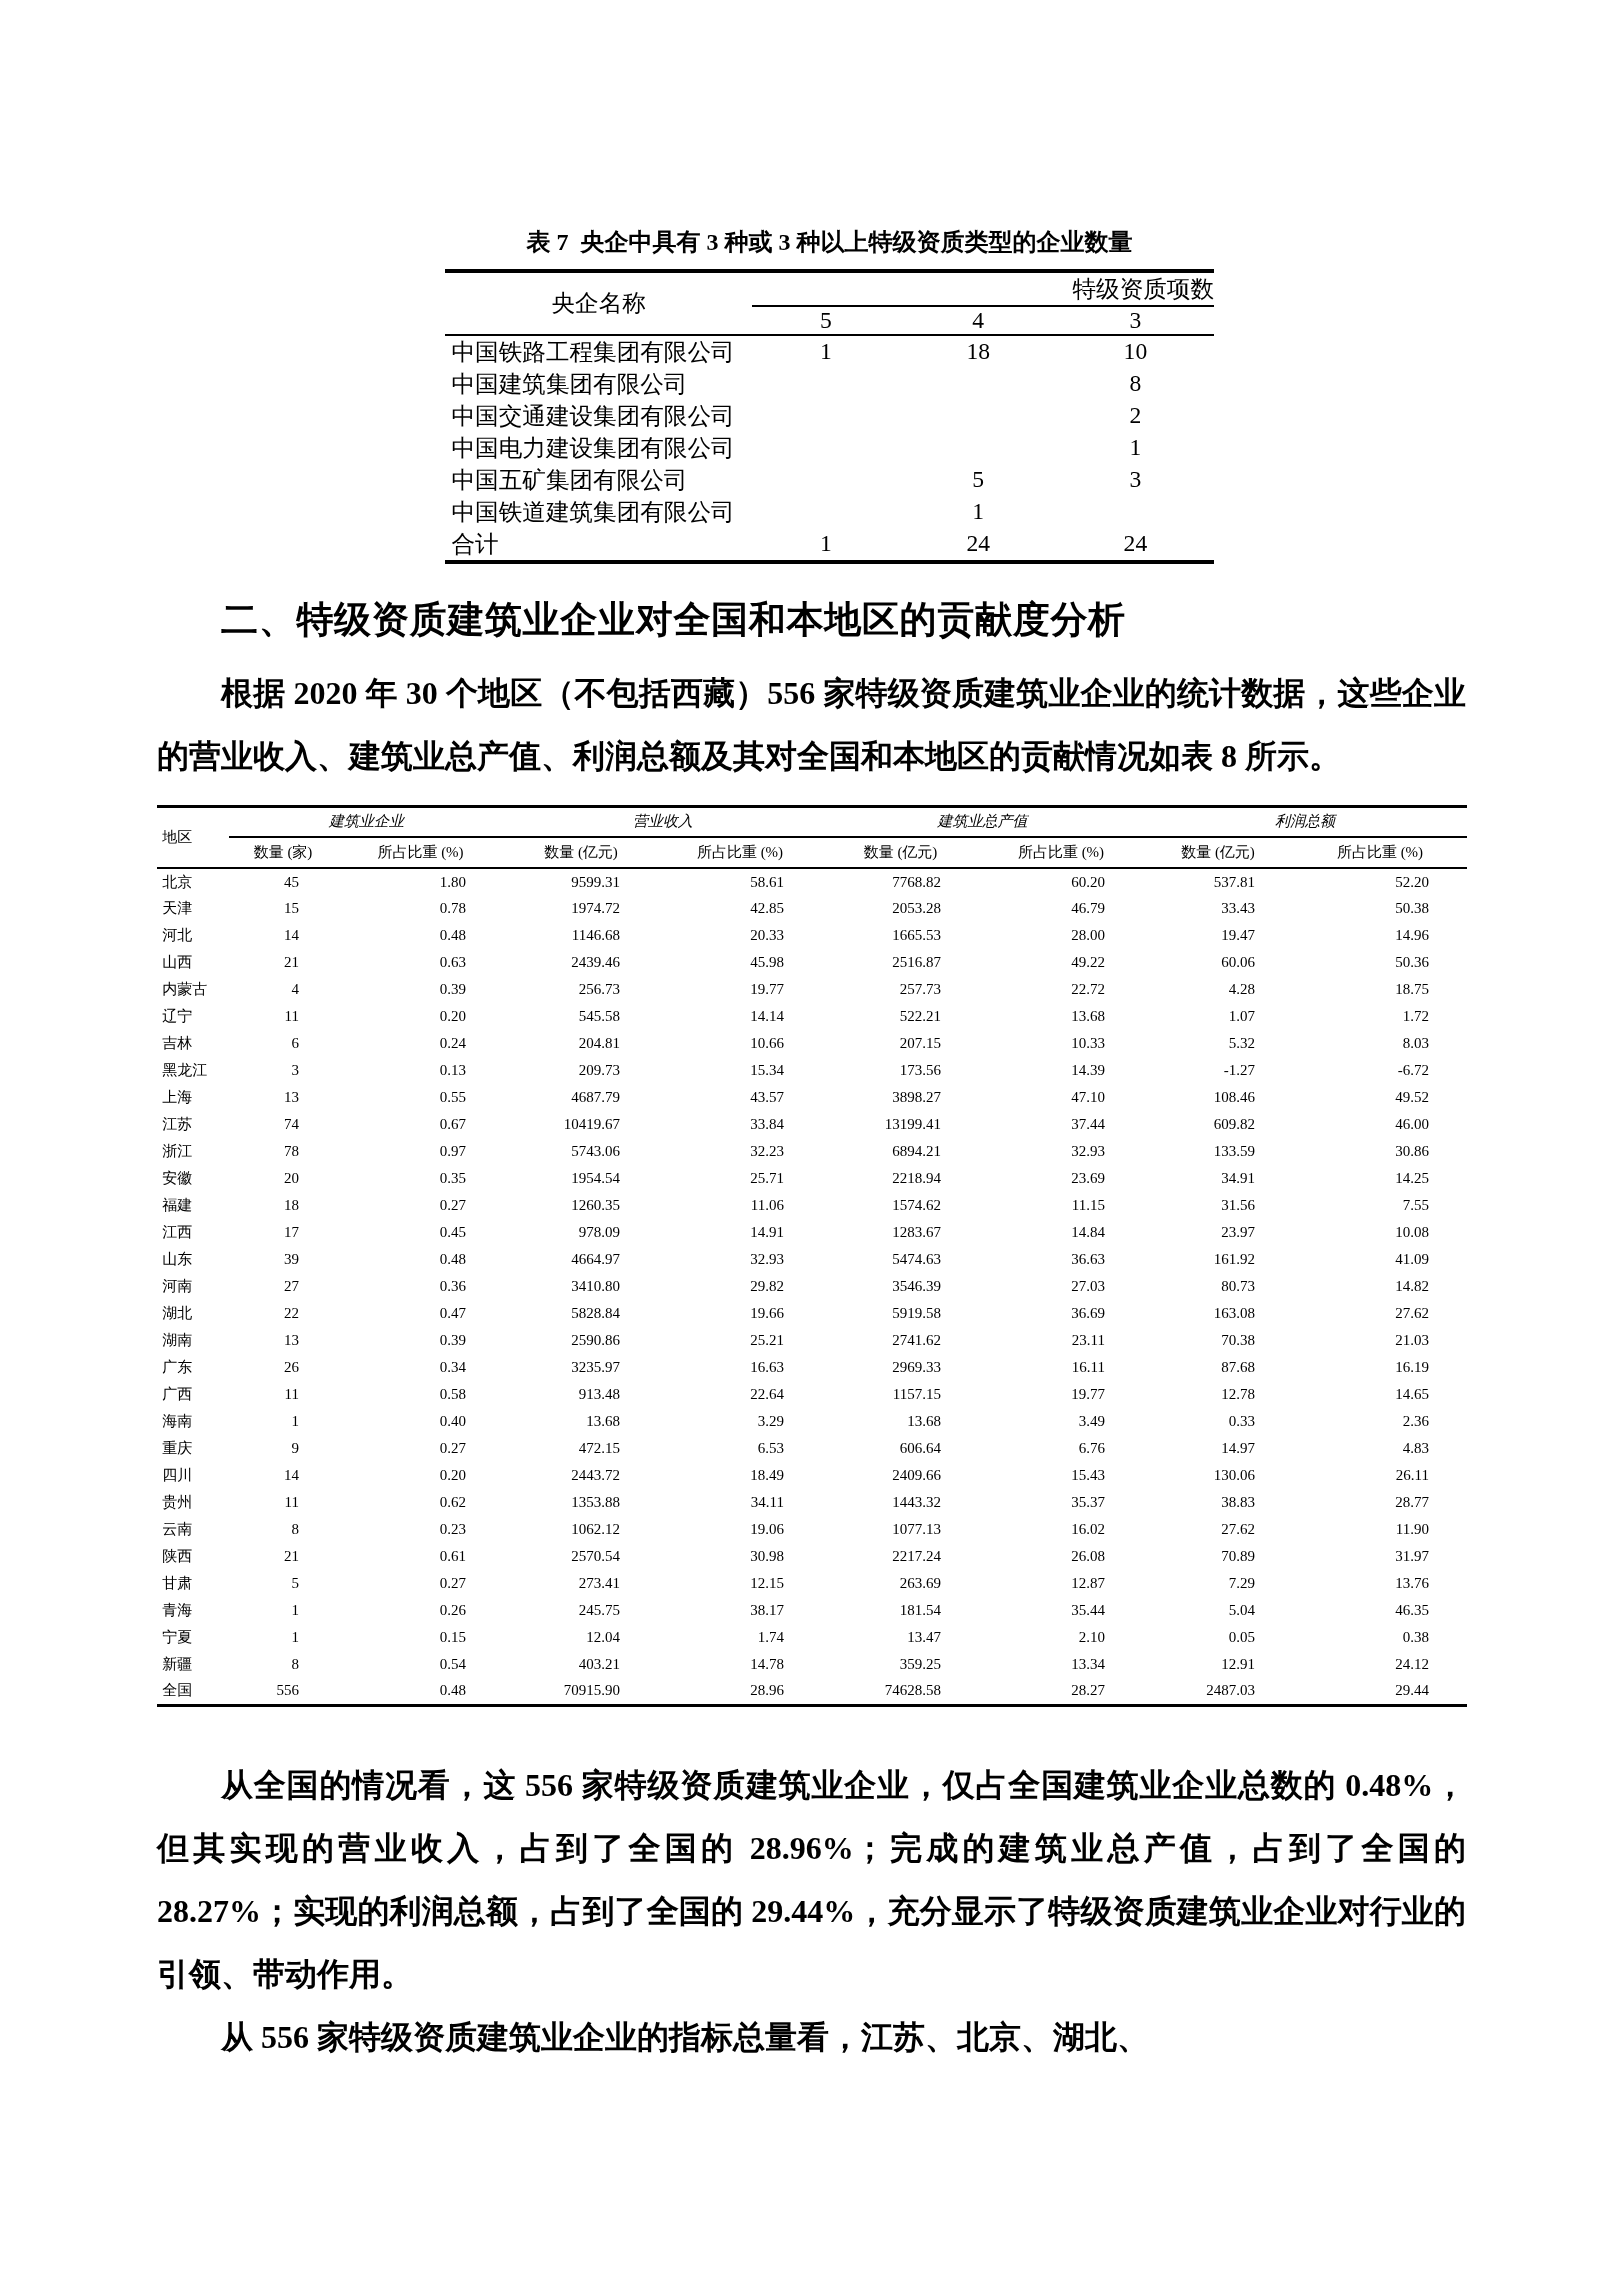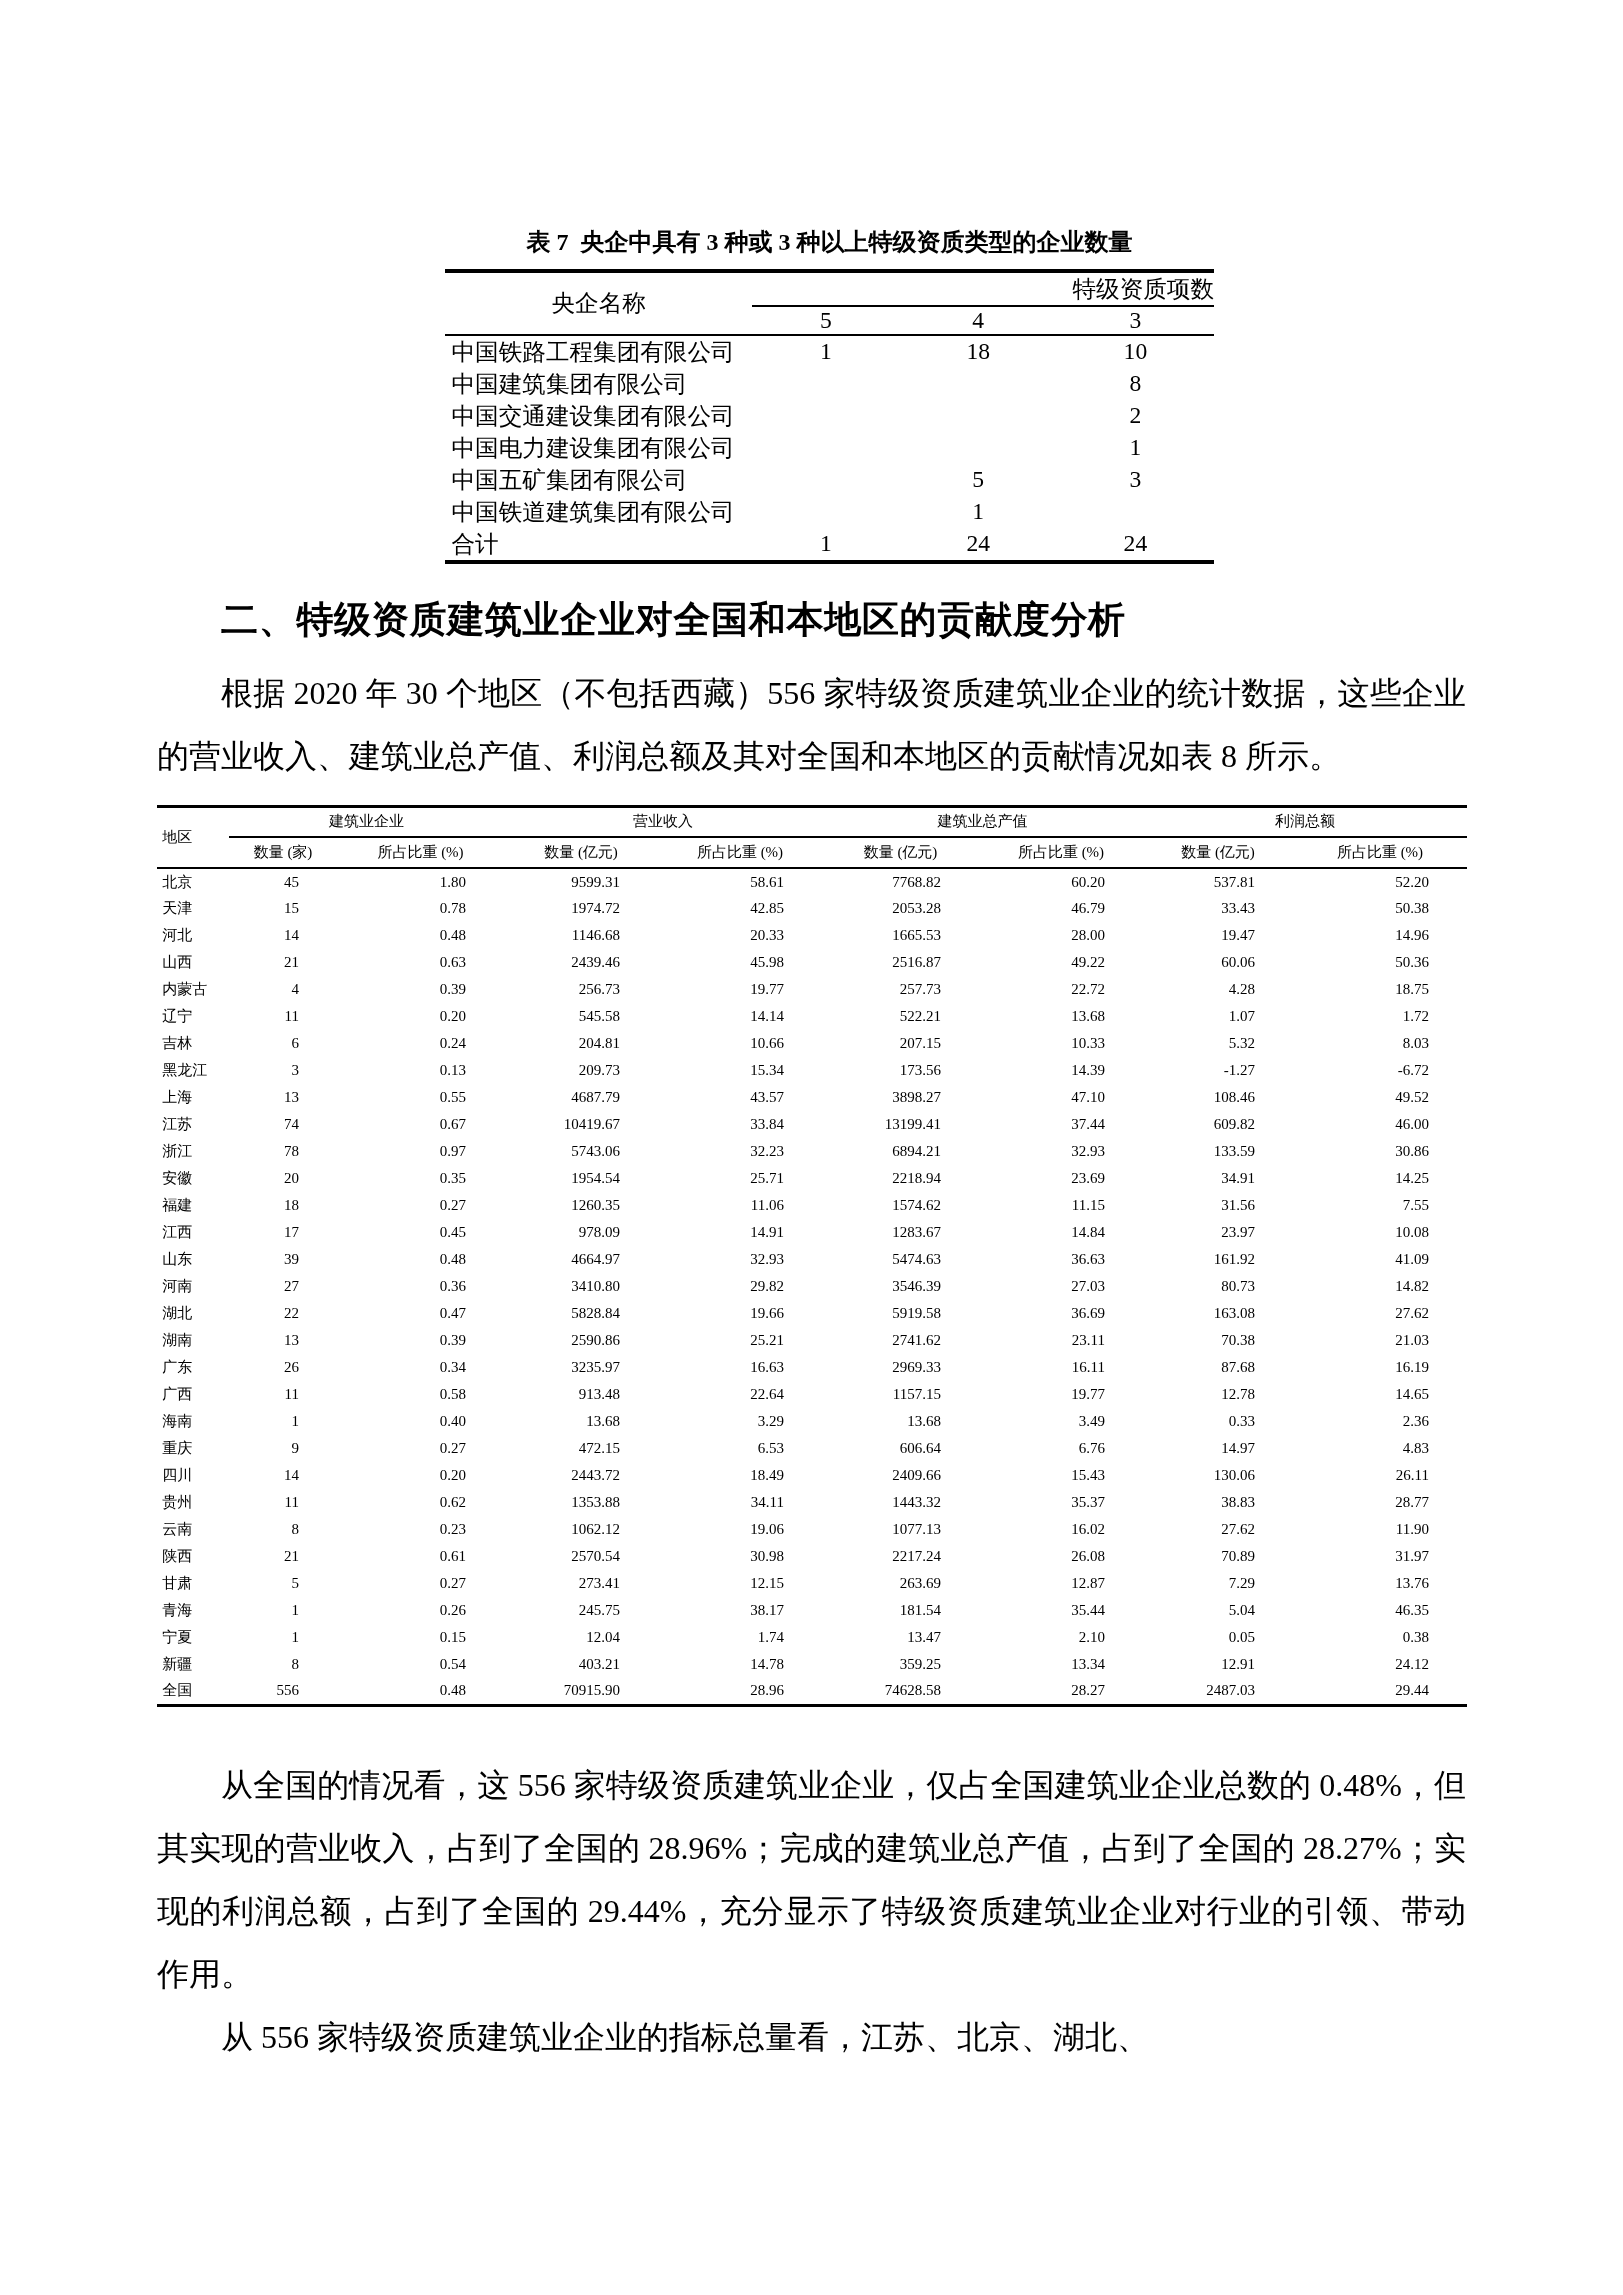--- a/index.html
+++ b/index.html
@@ -38,33 +38,34 @@
     padding-left: 64px;
     font-size: 37px; font-weight: bold;
     letter-spacing: 0.7px;
   }
   .para {
     margin-top: 17px;
     font-size: 32px;
     line-height: 63px;
     text-align: justify;
     text-indent: 2em;
+    font-weight: bold;
   }
   .para.tight { margin-top: 0; }
   .para.after-table { margin-top: 47px; }
 
   
   .t8wrap { margin-top: 17px; width: 1309px; }
   .t8 {
     width: 100%;
     border-top: 3.9px solid #000; border-bottom: 3.9px solid #000;
     font-size: 15px;
   }
   .t8 thead th { height: 31px; vertical-align: middle; }
-  .t8 .grp-h { text-align: center; border-bottom: 2px solid #000; }
+  .t8 .grp-h { text-align: center; border-bottom: 2px solid #000; font-style: italic; }
   .t8 .region-h { text-align: left; padding-left: 5.2px; border-bottom: 2.6px solid #000; }
   .t8 .sub-h { text-align: center; border-bottom: 2.6px solid #000; }
   .t8 tbody td { height: 27px; vertical-align: middle; }
   .t8 td.region { text-align: left; padding-left: 5.2px; }
   .t8 td.num { text-align: right; padding-right: 38px; }
 </style>
 </head>
 <body>
 
 <div class="page">

